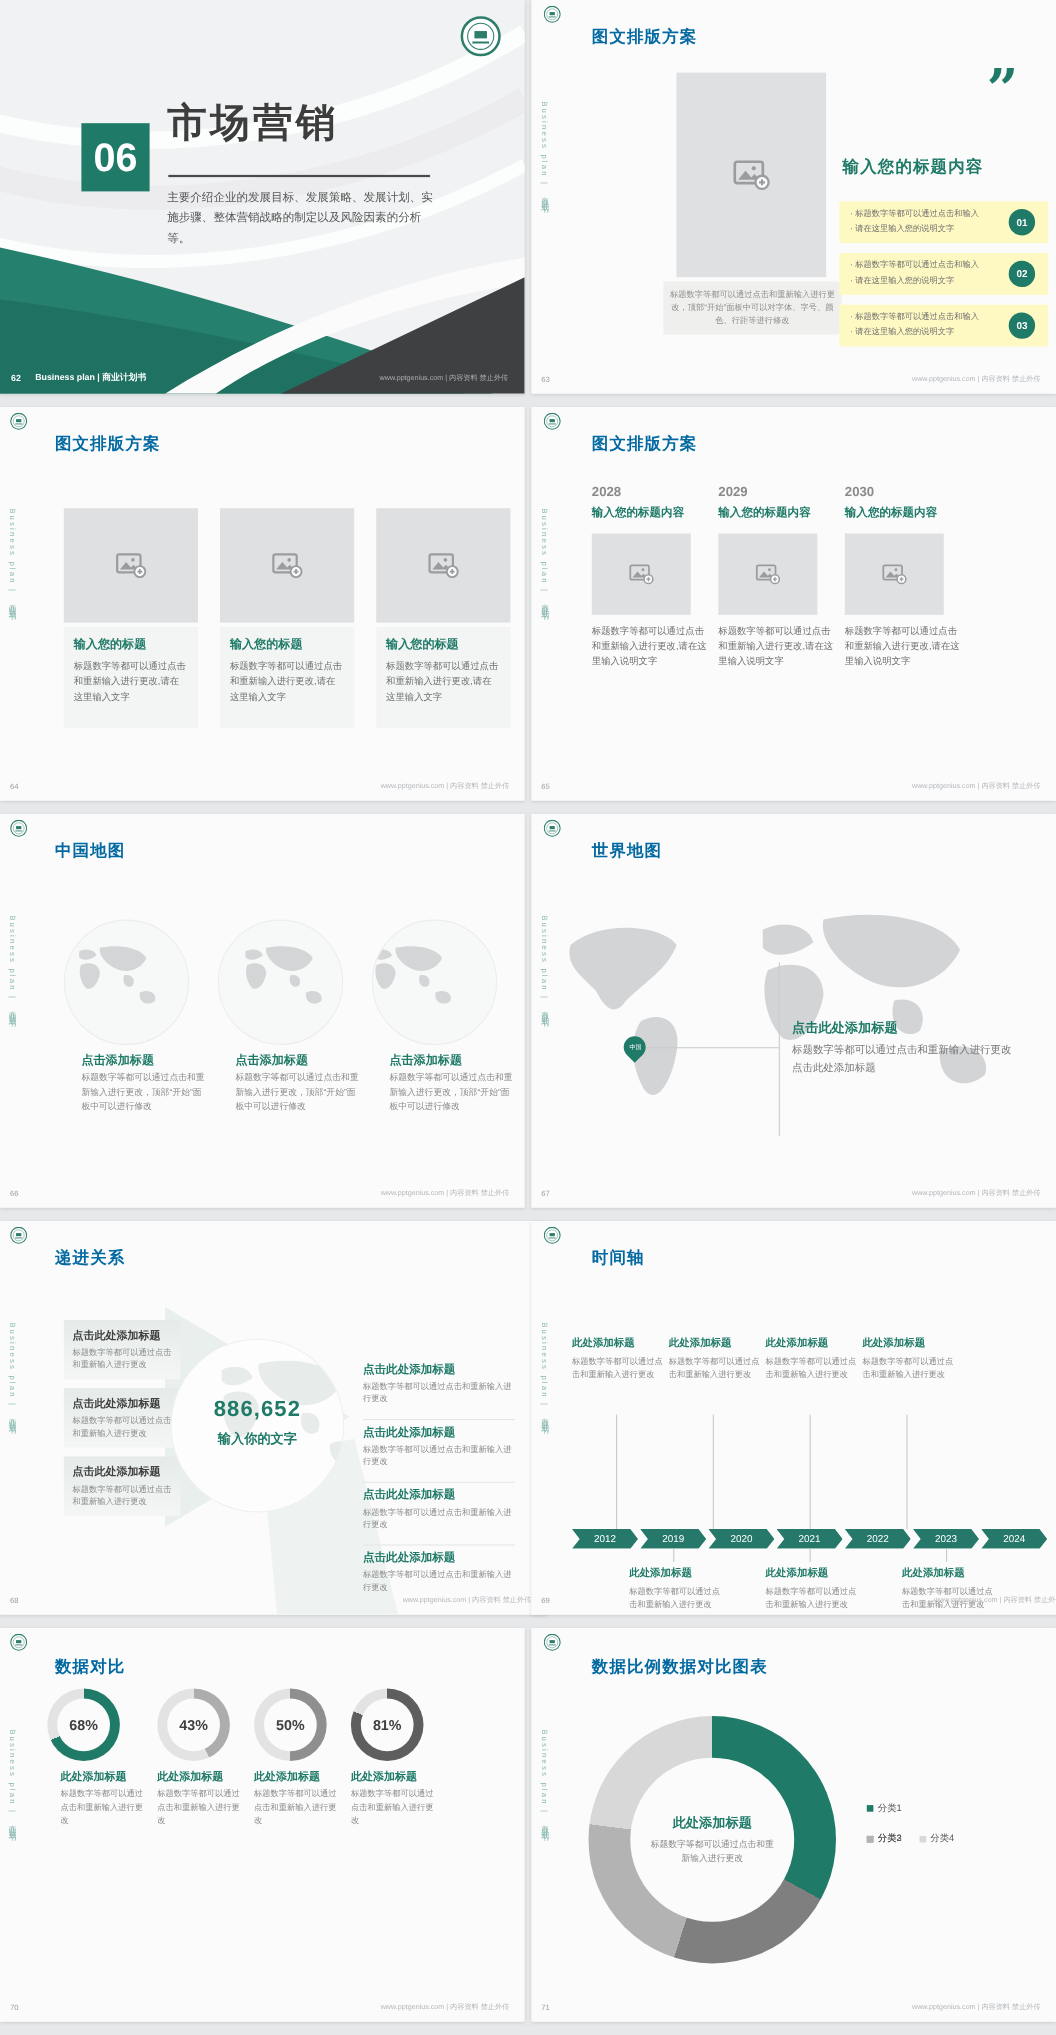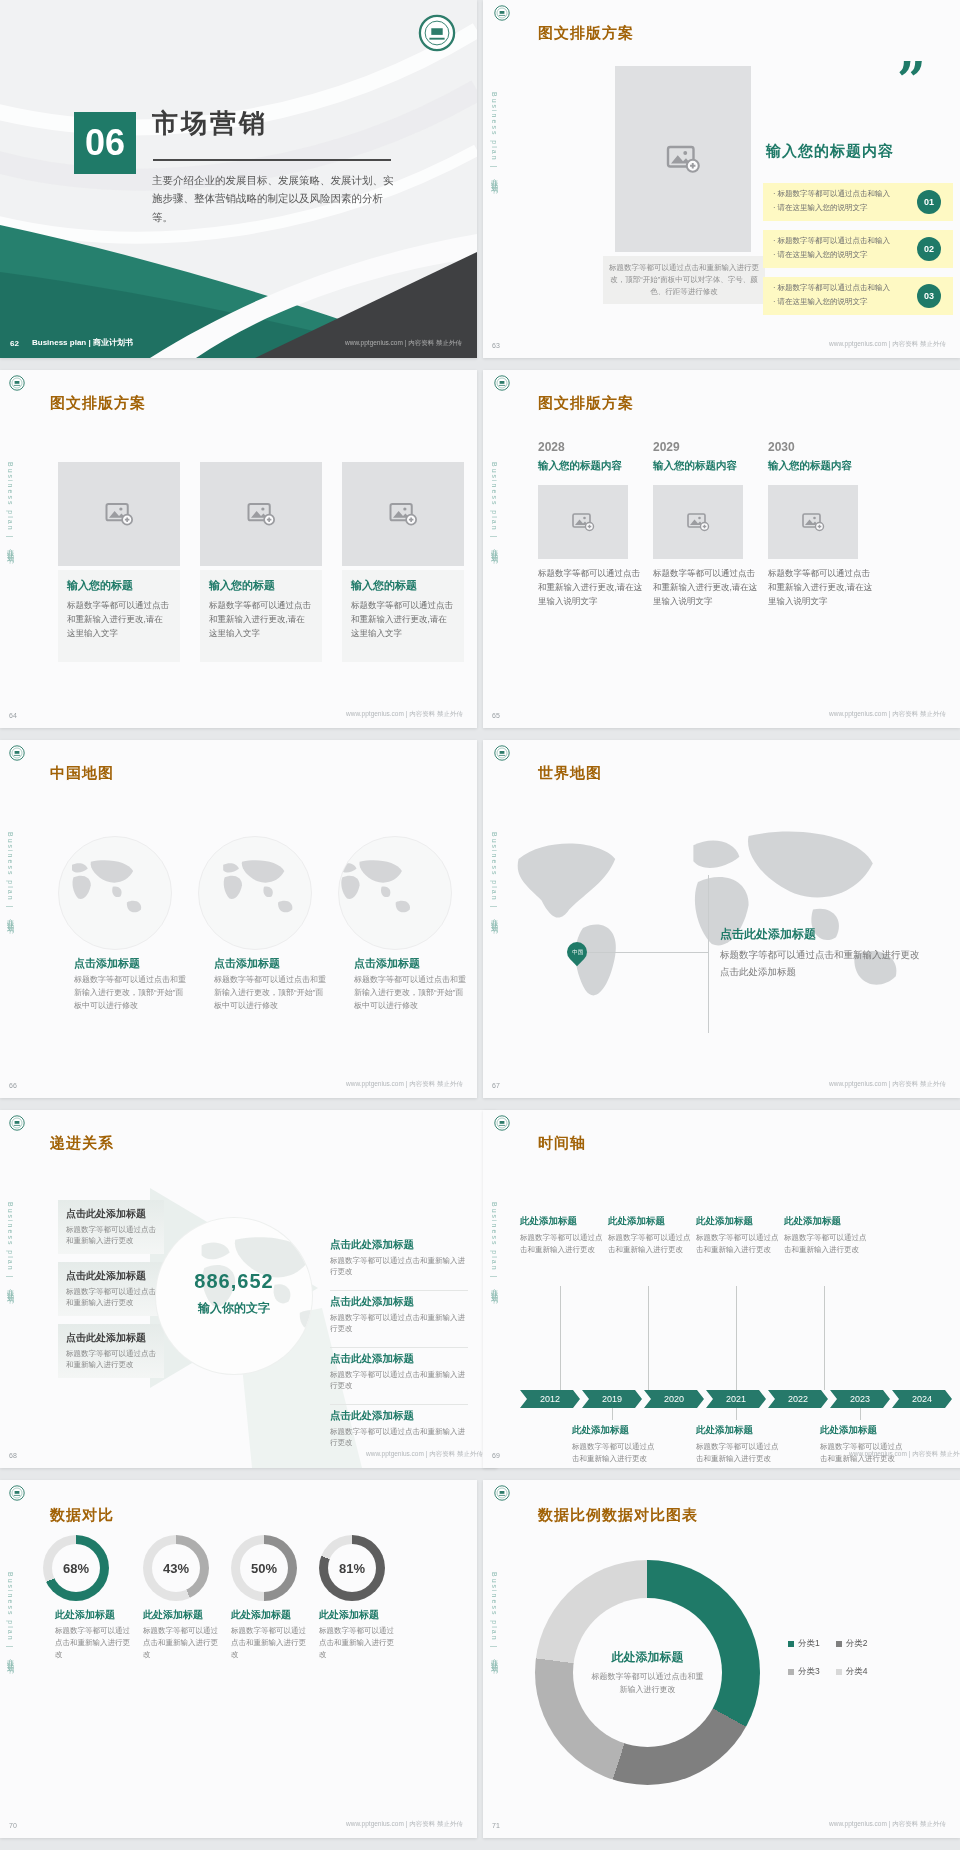--- a/index.html
+++ b/index.html
@@ -2,31 +2,31 @@
 <html><head>
 <meta charset="utf-8">
 <style>
   html,body{margin:0;padding:0;}
   body{font-family:"Liberation Sans","DejaVu Sans",sans-serif;background:#e6e8ea;}
   .sheet{position:relative;width:960px;height:1850px;background:#e6e8ea;overflow:hidden;}
   .slide{position:absolute;width:477px;height:358px;background:#fbfbfc;box-shadow:0 1px 3px rgba(0,0,0,.10);overflow:hidden;}
   .cL{left:0;} .cR{left:483px;}
   .r0{top:0;} .r1{top:370px;} .r2{top:740px;} .r3{top:1110px;padding-left:20px;} .r4{top:1480px;}
   .abs{position:absolute;}
-  .stitle{position:absolute;font-size:15px;font-weight:600;color:#a16207;letter-spacing:1px;}
+  .stitle{position:absolute;font-size:15px;font-weight:600;color:#0369a1;letter-spacing:1px;}
   .vtxt{position:absolute;writing-mode:vertical-rl;text-orientation:mixed;font-size:7px;color:#2f8573;opacity:.55;letter-spacing:2px;}
   .pg{position:absolute;left:9px;bottom:9px;font-size:7px;color:#9aa0a4;}
   .site{position:absolute;right:14px;bottom:9px;font-size:6.5px;color:#b3b7ba;}
   .emblem{position:absolute;width:16px;height:16px;}
   .ph{position:absolute;background:#dfe0e2;display:flex;align-items:center;justify-content:center;}
   .ph svg{color:#9b9ca0;}
   
   .s1-numbox{position:absolute;left:74px;top:112px;width:62px;height:62px;background:#1f7a68;color:#fff;
     display:flex;align-items:center;justify-content:center;font-size:36px;font-weight:bold;}
-  .s1-title{position:absolute;left:152px;top:106px;font-size:26px;font-weight:bold;color:#3d3d3d;letter-spacing:3px;}
+  .s1-title{position:absolute;left:152px;top:88px;font-size:36px;font-weight:bold;color:#3d3d3d;letter-spacing:3px;}
   .s1-rule{position:absolute;left:153px;top:159px;width:238px;height:2px;background:#4a4a4a;}
   .s1-desc{position:absolute;left:152px;top:171px;width:243px;font-size:10.5px;line-height:1.75;color:#565656;}
   .s1-pg{position:absolute;left:10px;bottom:10px;font-size:8px;color:#fff;font-weight:bold;}
   .s1-deck{position:absolute;left:32px;bottom:10px;font-size:8px;color:#fff;font-weight:bold;}
   .s1-site{position:absolute;right:15px;bottom:10px;font-size:6.5px;color:rgba(255,255,255,.55);}
   
   .s2-quote{position:absolute;left:414px;top:56px;font-size:50px;line-height:1;font-weight:bold;color:#1f7a68;font-family:"DejaVu Serif",serif;}
   .s2-head{position:absolute;left:283px;top:142px;font-size:15px;font-weight:bold;color:#1f7a68;letter-spacing:1px;}
   .s2-item{position:absolute;left:280px;width:190px;height:38px;background:#fef9c3;}
   .s2-line{position:absolute;left:10px;font-size:7.5px;color:#6f6f6f;white-space:nowrap;}
@@ -470,21 +470,21 @@
     <div class="vtxt" style="left:6px;top:92px;">Business plan | 商业计划书</div>
     <div class="stitle" style="left:55px;top:26px;">数据比例数据对比图表</div>
 
     <div class="donut" style="background: conic-gradient(rgb(31, 122, 104) 0%, rgb(31, 122, 104) 33%, rgb(127, 127, 127) 33%, rgb(127, 127, 127) 55%, rgb(179, 179, 179) 55%, rgb(179, 179, 179) 77%, rgb(216, 216, 216) 77%, rgb(216, 216, 216) 100%);">
       <div class="donut-hole">
         <div class="d-h">此处添加标题</div>
         <div class="d-b">标题数字等都可以通过点击和重新输入进行更改</div>
       </div>
     </div>
 
-    <div class="lg-row" style="left:305px;top:158px;">
+    <div class="lg-row" style="left:305px;top:158px;flex-direction:column;">
       <div class="lg">
           <i style="background: rgb(31, 122, 104);"></i>
           <span>分类1</span>
         </div>
       <div class="lg">
           <i style="background: rgb(127, 127, 127);"></i>
           <span>分类2</span>
         </div>
     </div>
     <div class="lg-row" style="left:305px;top:186px;">

